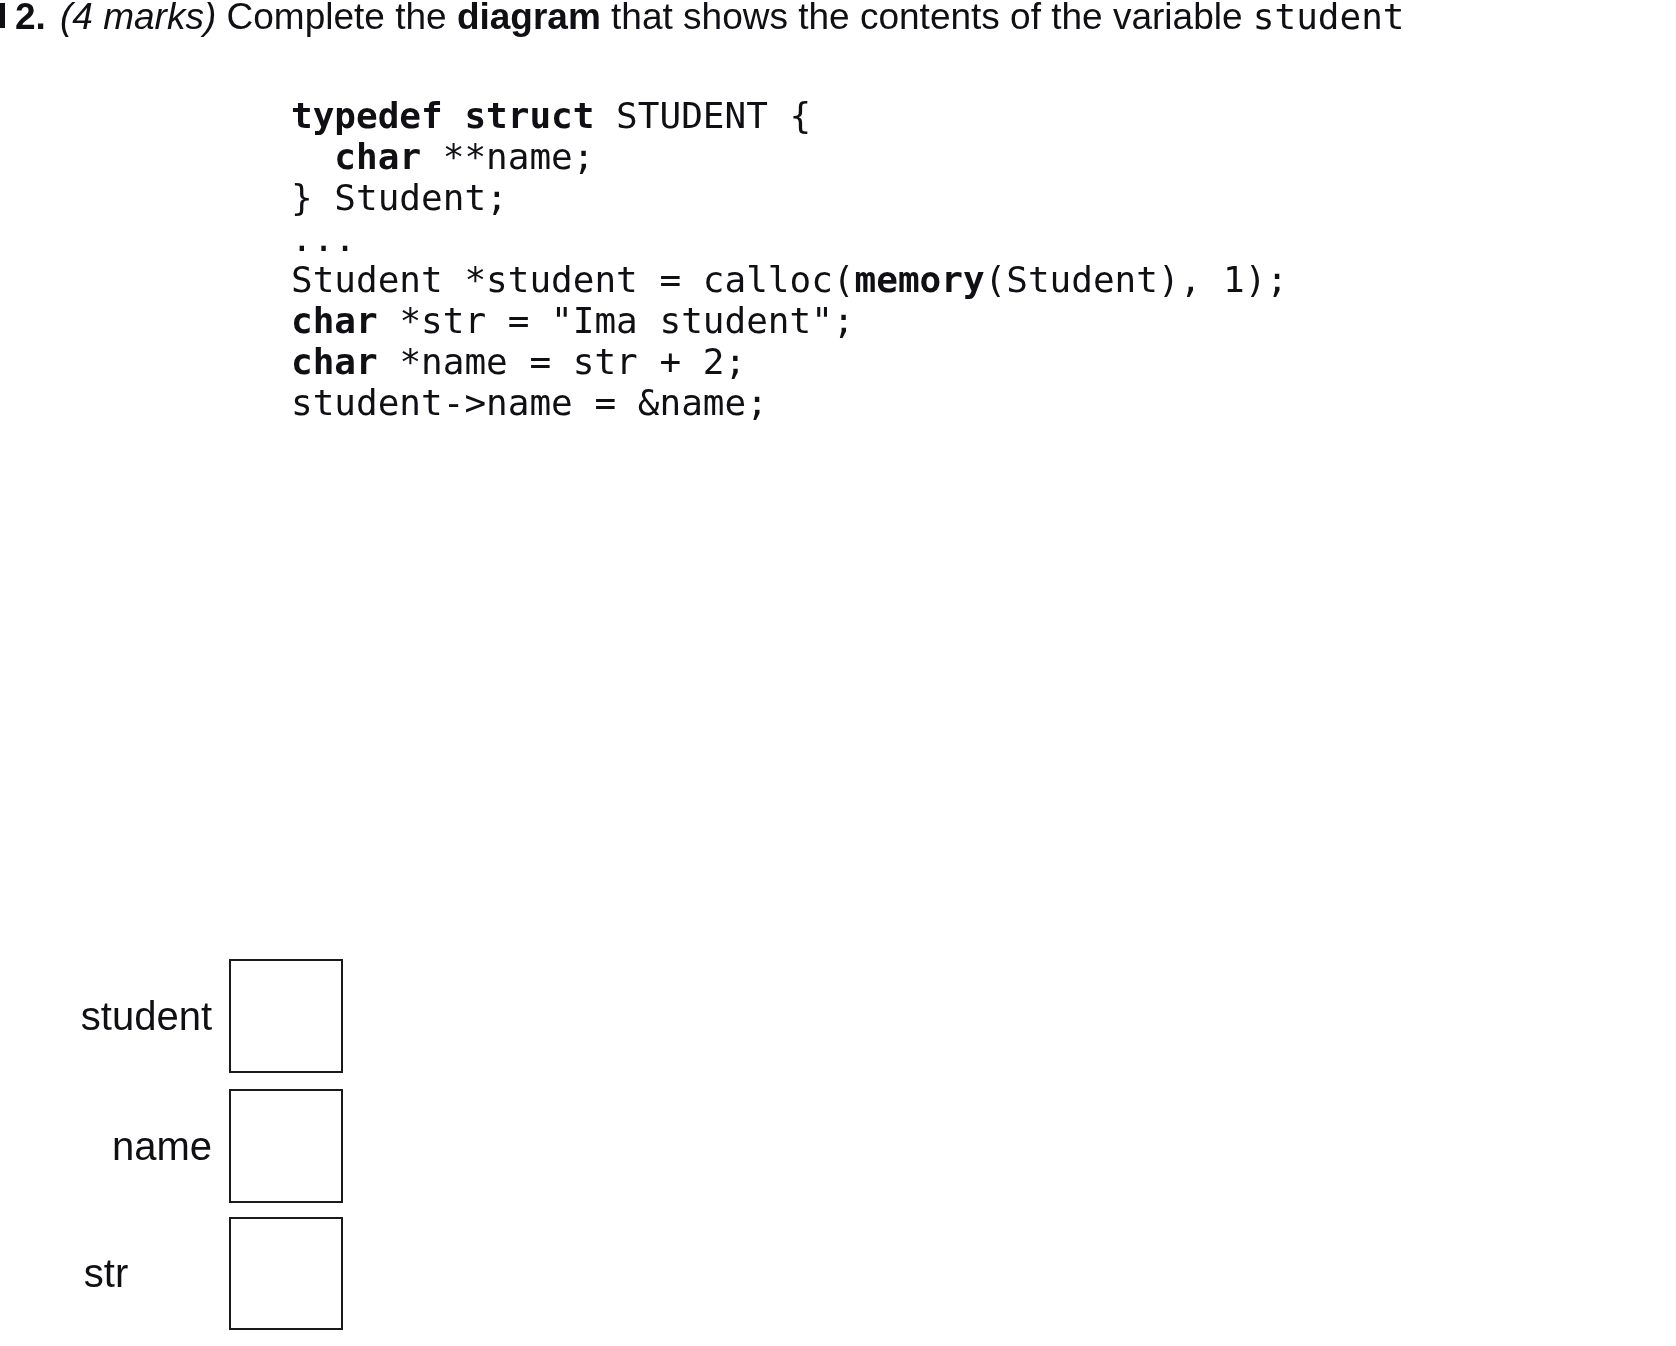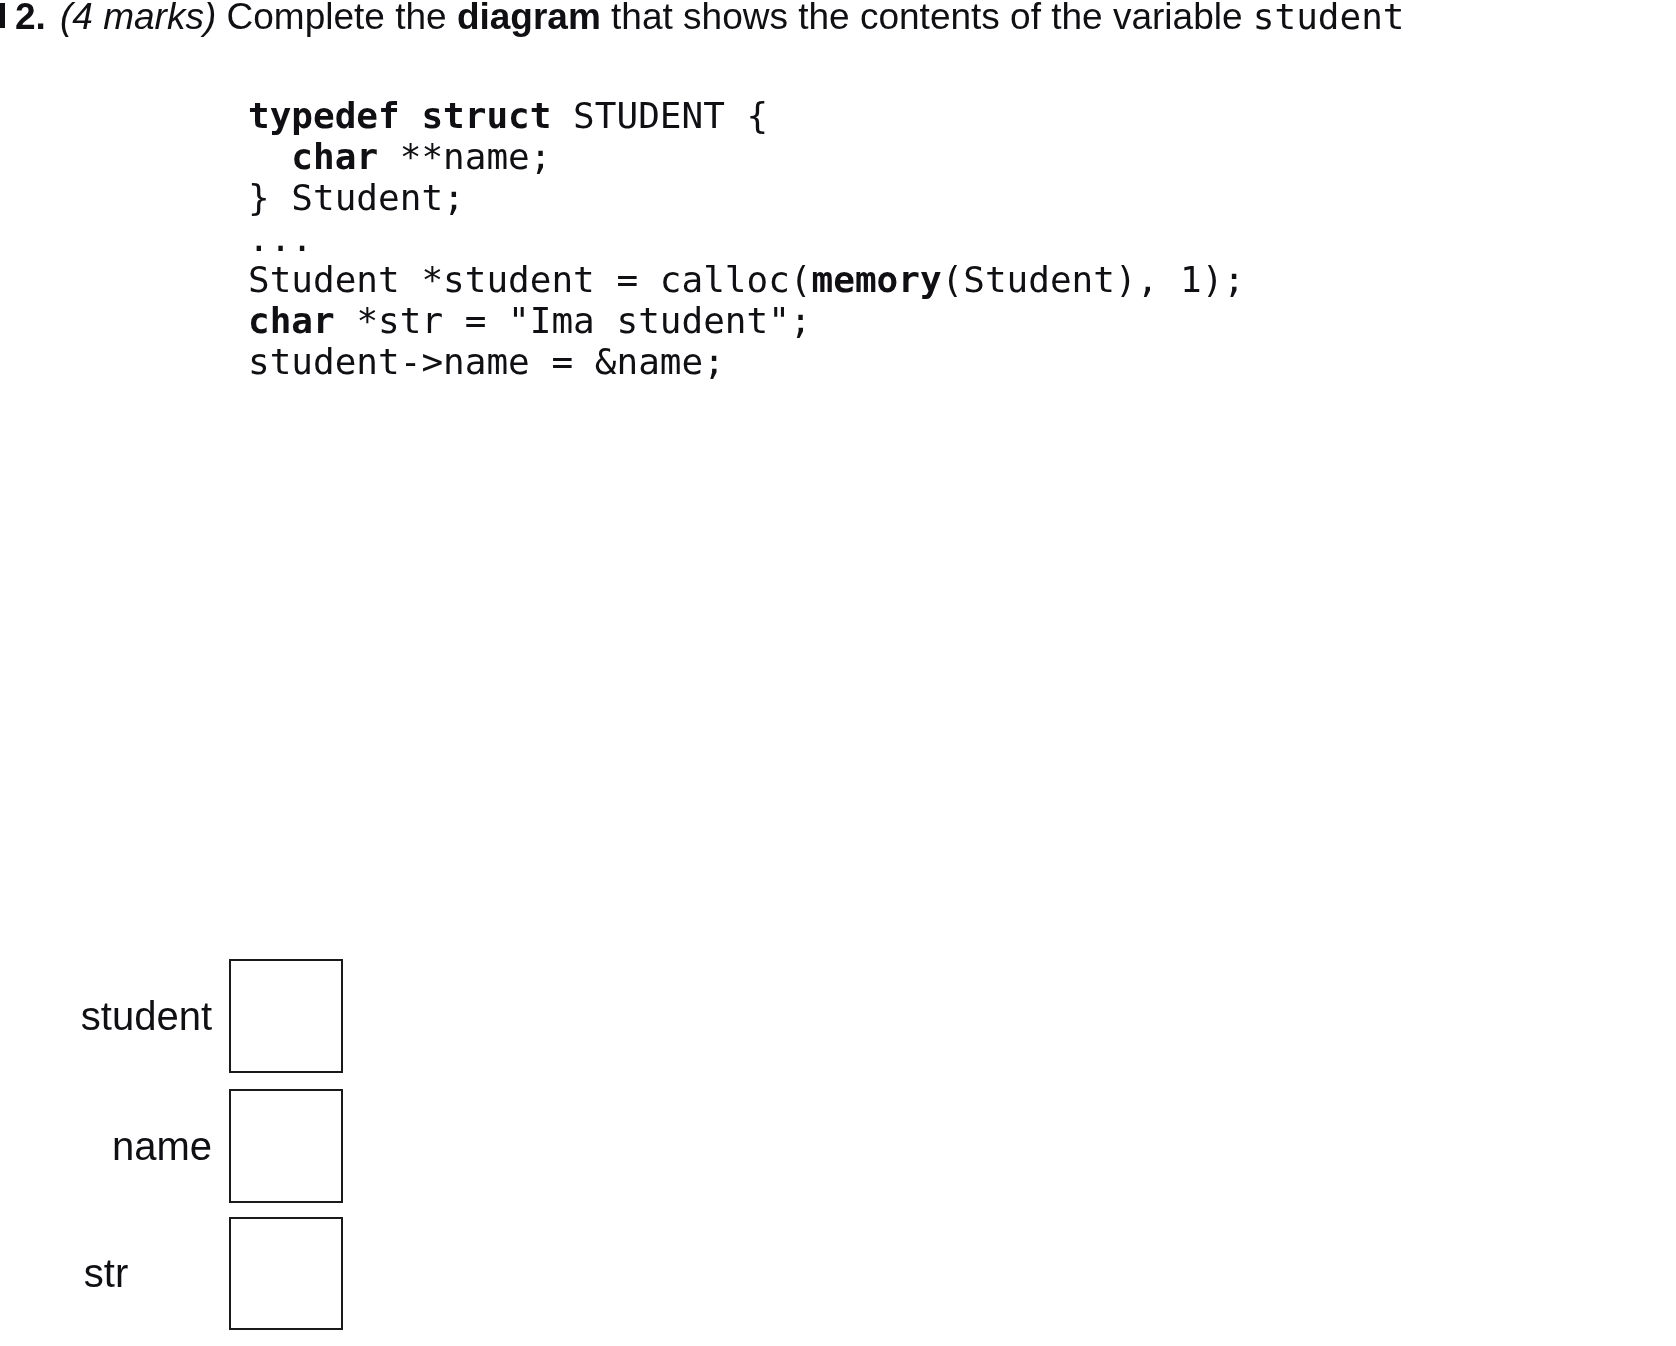--- a/index.html
+++ b/index.html
@@ -54,21 +54,21 @@
   
   .code-block {
     position: absolute;
     left: 248px;
     top: 95px;
     font-family: "DejaVu Sans Mono", monospace;
     font-size: 36px;
     line-height: 41px;
     color: #101014;
   }
-  .cline { white-space: pre; height: 41px; }
+  .cline { white-space: pre; height: 41px; margin-left: 43px; }
   .b { font-weight: bold; }
 
   
   .mem-label {
     position: absolute;
     left: 0;
     width: 212px;
     text-align: right;
     font-size: 40px;
     color: #101014;
@@ -101,20 +101,21 @@
   <div class="q-line"><span class="italic">(4 marks)</span><span> Complete the </span><span class="bold">diagram</span><span> that shows the contents of the variable </span><span class="inline-code">student</span></div>
 </div>
 
 <div class="code-block">
   <div class="cline"><span class="b">typedef struct</span><span> STUDENT {</span></div>
   <div class="cline"><span>  </span><span class="b">char</span><span> **name;</span></div>
   <div class="cline"><span>} Student;</span></div>
   <div class="cline"><span>...</span></div>
   <div class="cline"><span>Student *student = calloc(</span><span class="b">memory</span><span>(Student), 1);</span></div>
   <div class="cline"><span class="b">char</span><span> *str = "Ima student";</span></div>
+  <div class="cline"><span class="b">char</span><span> *name = str + 2;</span></div>
   <div class="cline"><span>student-&gt;name = &amp;name;</span></div>
 </div>
 
 <div class="mem-label lbl-student">student</div>
 <div class="mem-box box-student"></div>
 
 <div class="mem-label lbl-name">name</div>
 <div class="mem-box box-name"></div>
 
 <div class="mem-label lbl-str">str</div>

